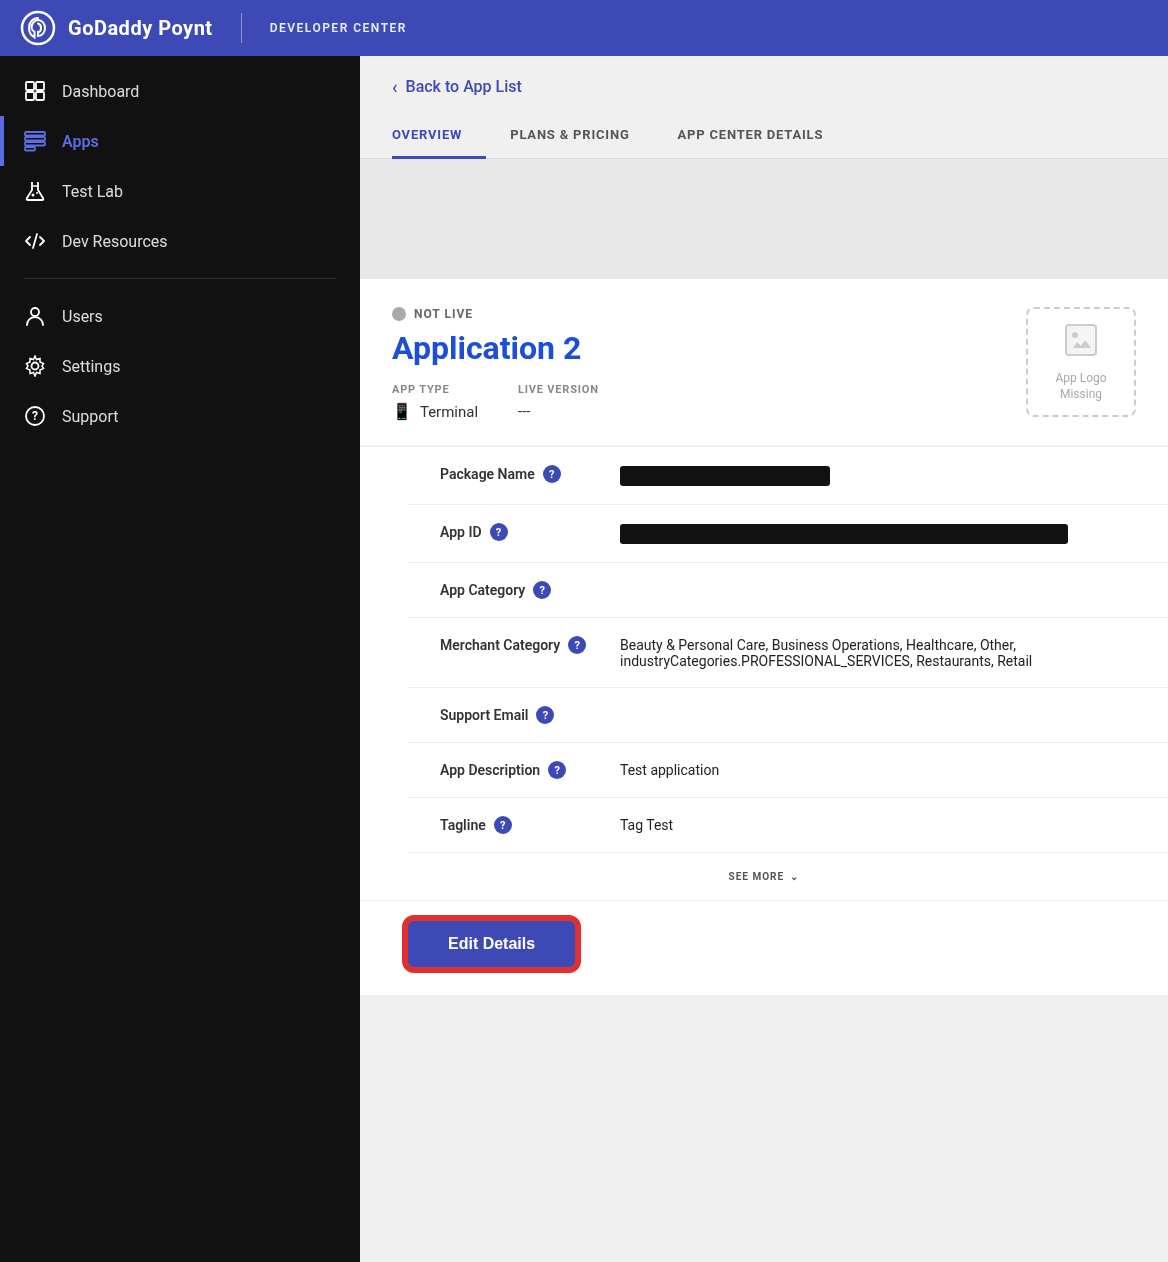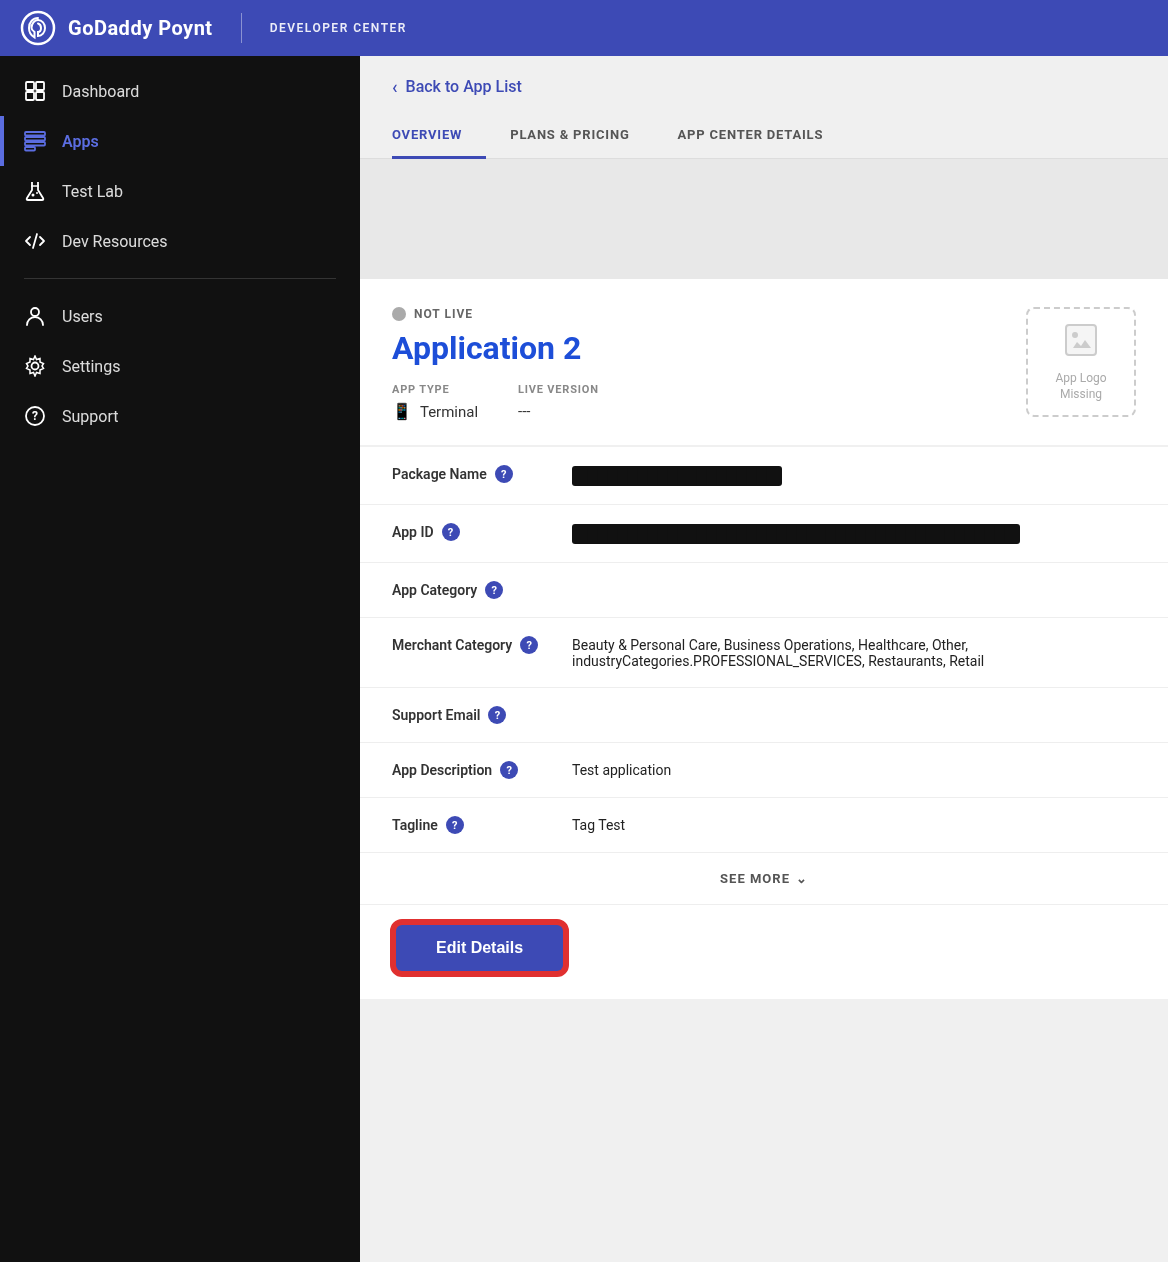--- a/index.html
+++ b/index.html
@@ -250,20 +250,21 @@
     
     .details-table {
       background: white;
       margin-top: 2px;
     }
     .detail-row {
       display: flex;
       align-items: flex-start;
       padding: 18px 32px;
       border-bottom: 1px solid #eee;
+      margin-left: 48px;
     }
     .detail-label {
       width: 180px;
       font-size: 14px;
       font-weight: 600;
       color: #333;
       flex-shrink: 0;
       display: flex;
       align-items: center;
       gap: 8px;
@@ -290,35 +291,35 @@
     }
 
     
     .see-more-row {
       background: white;
       padding: 18px 32px;
       text-align: center;
       cursor: pointer;
     }
     .see-more-text {
-      font-size: 13px;
+      font-size: 10px;
       font-weight: 700;
       letter-spacing: 1px;
       color: #555;
       text-transform: uppercase;
       display: flex;
       align-items: center;
       justify-content: center;
       gap: 6px;
     }
 
     
     .edit-button-row {
       background: white;
-      padding: 20px 36px 28px;
+      padding: 20px 48px 28px;
       border-top: 1px solid #eee;
     }
     .edit-button {
       background: #3d4ab5;
       color: white;
       border: none;
       border-radius: 6px;
       padding: 14px 40px;
       font-size: 16px;
       font-weight: 600;

